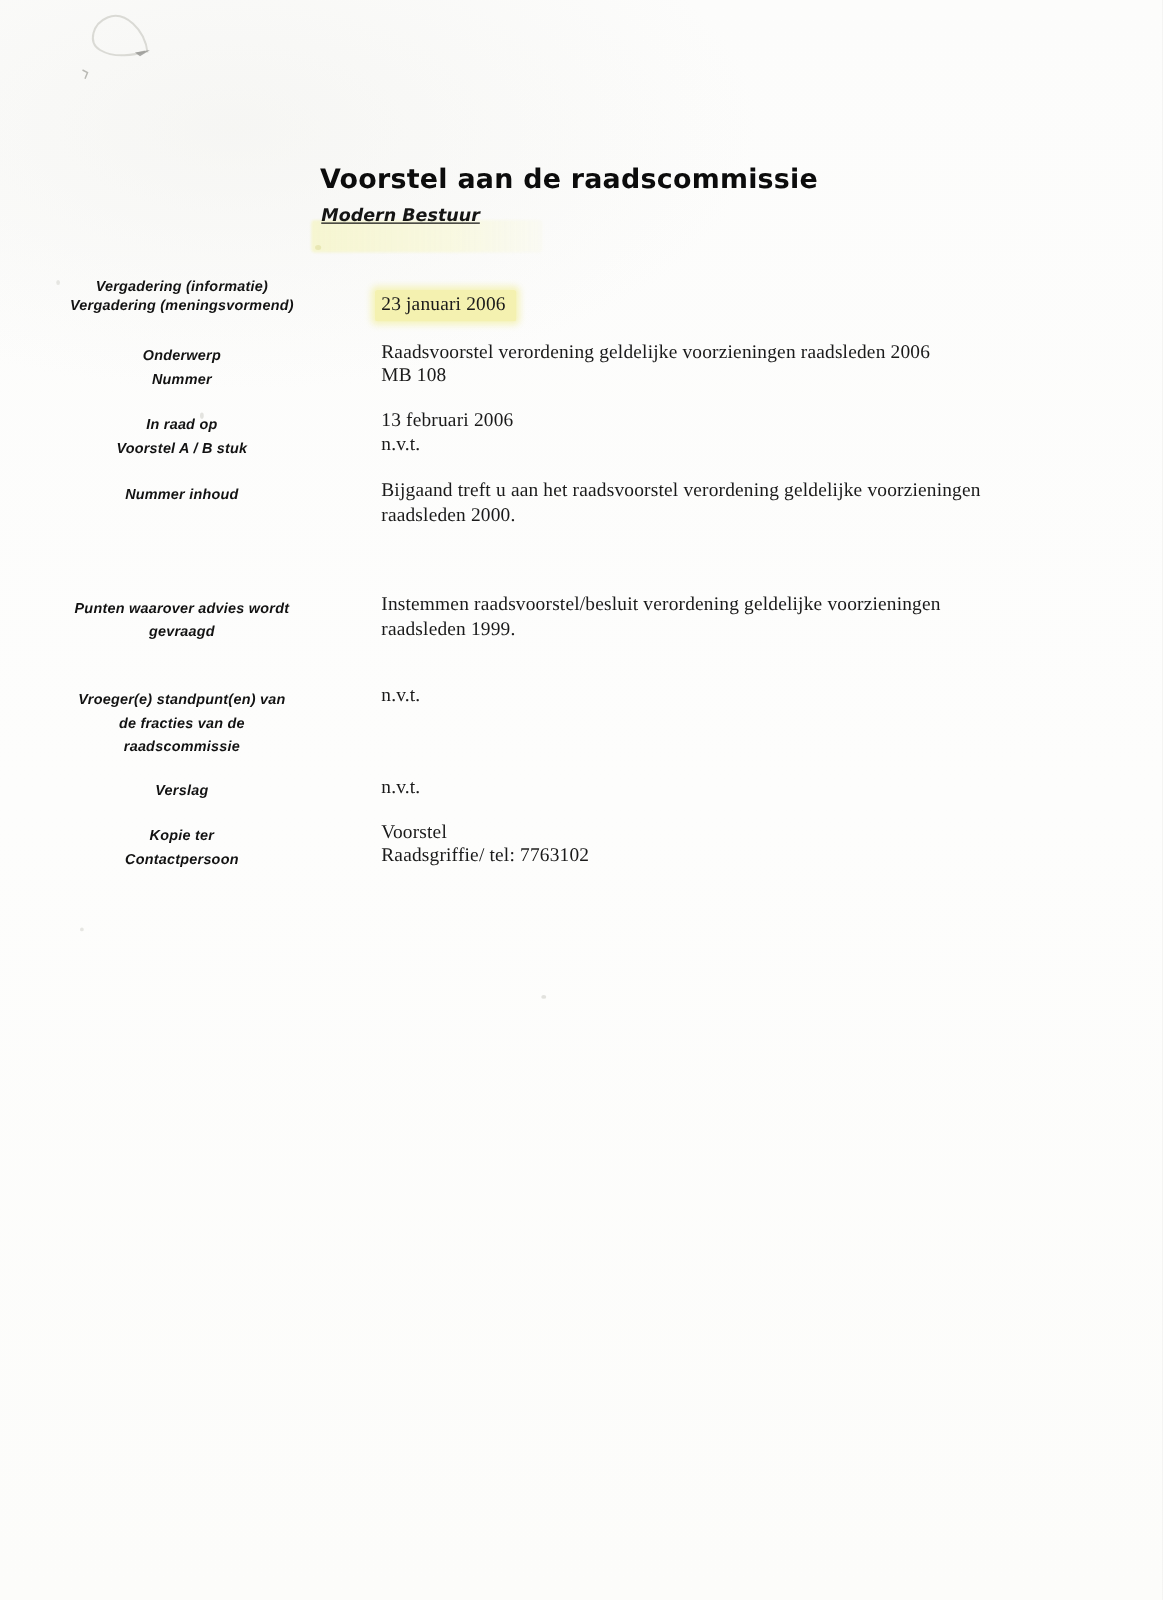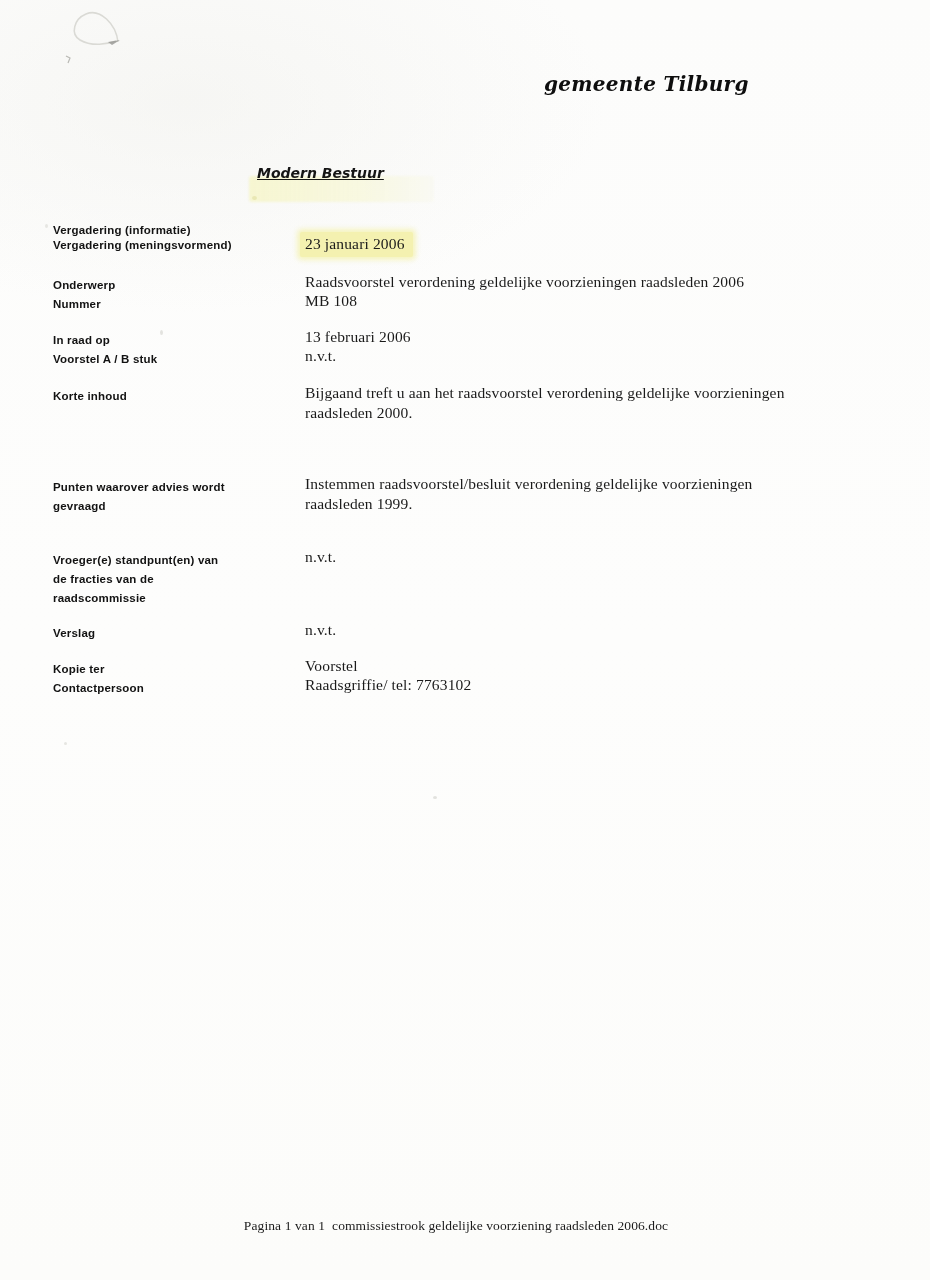--- a/index.html
+++ b/index.html
@@ -66,28 +66,29 @@
     text-decoration: underline;
   }
 
   
   .row { position: absolute; left: 0; width: 930px; }
   .lbl {
     position: absolute;
     right: 692px;               
     top: 4px;
     width: 185px;
-    text-align: left;
+    text-align: center;
     font-family: "Liberation Sans", sans-serif;
     font-weight: bold;
     font-size: 11.5px;
     line-height: 19px;
     letter-spacing: 0.2px;
     color: #121212;
     white-space: pre-line;
+    font-style: italic;
   }
   .val {
     position: absolute;
     left: 257px;
     top: 0;
     width: 560px;
     font-family: "Liberation Serif", serif;
     font-size: 15.5px;
     line-height: 19.5px;
     letter-spacing: 0.15px;
@@ -153,21 +154,21 @@
     <path d="M118 42 C 116 24, 100 8, 86 14 C 74 19, 70 34, 80 40 C 92 47, 108 44, 116 41" fill="none" stroke="#dadad5" stroke-width="1.6"></path>
     <path d="M108 42 L 120 40 L 112 45 Z" fill="#8f8f8b" opacity="0.75"></path>
     <path d="M66 56 l 4 2 l -2 5" fill="none" stroke="#b9b9b4" stroke-width="1.2"></path>
   </svg>
   <div class="speck speck-a"></div>
   <div class="speck speck-b"></div>
   <div class="speck speck-c"></div>
   <div class="speck speck-d"></div>
   <div class="speck speck-e"></div>
 
-  <div class="brand">gemeente Tilburg</div>
+  <h1 class="title">Voorstel aan de raadscommissie</h1>
   <div class="subtitle-hl"></div>
   <div class="subtitle">Modern Bestuur</div>
 
   <div class="row r0">
     <div class="lbl" style="top:0">Vergadering (informatie)</div>
   </div>
 
   <div class="row r1">
     <div class="lbl">Vergadering (meningsvormend)</div>
     <div class="val hl">23 januari 2006</div>
@@ -187,21 +188,21 @@
     <div class="lbl">In raad op</div>
     <div class="val">13 februari 2006</div>
   </div>
 
   <div class="row r5">
     <div class="lbl">Voorstel A / B stuk</div>
     <div class="val">n.v.t.</div>
   </div>
 
   <div class="row r6">
-    <div class="lbl">Korte inhoud</div>
+    <div class="lbl">Nummer inhoud</div>
     <div class="val">Bijgaand treft u aan het raadsvoorstel verordening geldelijke voorzieningen
 raadsleden 2000.</div>
   </div>
 
   <div class="row r7">
     <div class="lbl">Punten waarover advies wordt
 gevraagd</div>
     <div class="val">Instemmen raadsvoorstel/besluit verordening geldelijke voorzieningen
 raadsleden 1999.</div>
   </div>
@@ -221,15 +222,14 @@
   <div class="row r10">
     <div class="lbl">Kopie ter</div>
     <div class="val">Voorstel</div>
   </div>
 
   <div class="row r11">
     <div class="lbl">Contactpersoon</div>
     <div class="val">Raadsgriffie/ tel: 7763102</div>
   </div>
 
-  <div class="footer">Pagina 1 van 1  commissiestrook geldelijke voorziening raadsleden 2006.doc</div>
 
 </div>
 
 </body></html>

